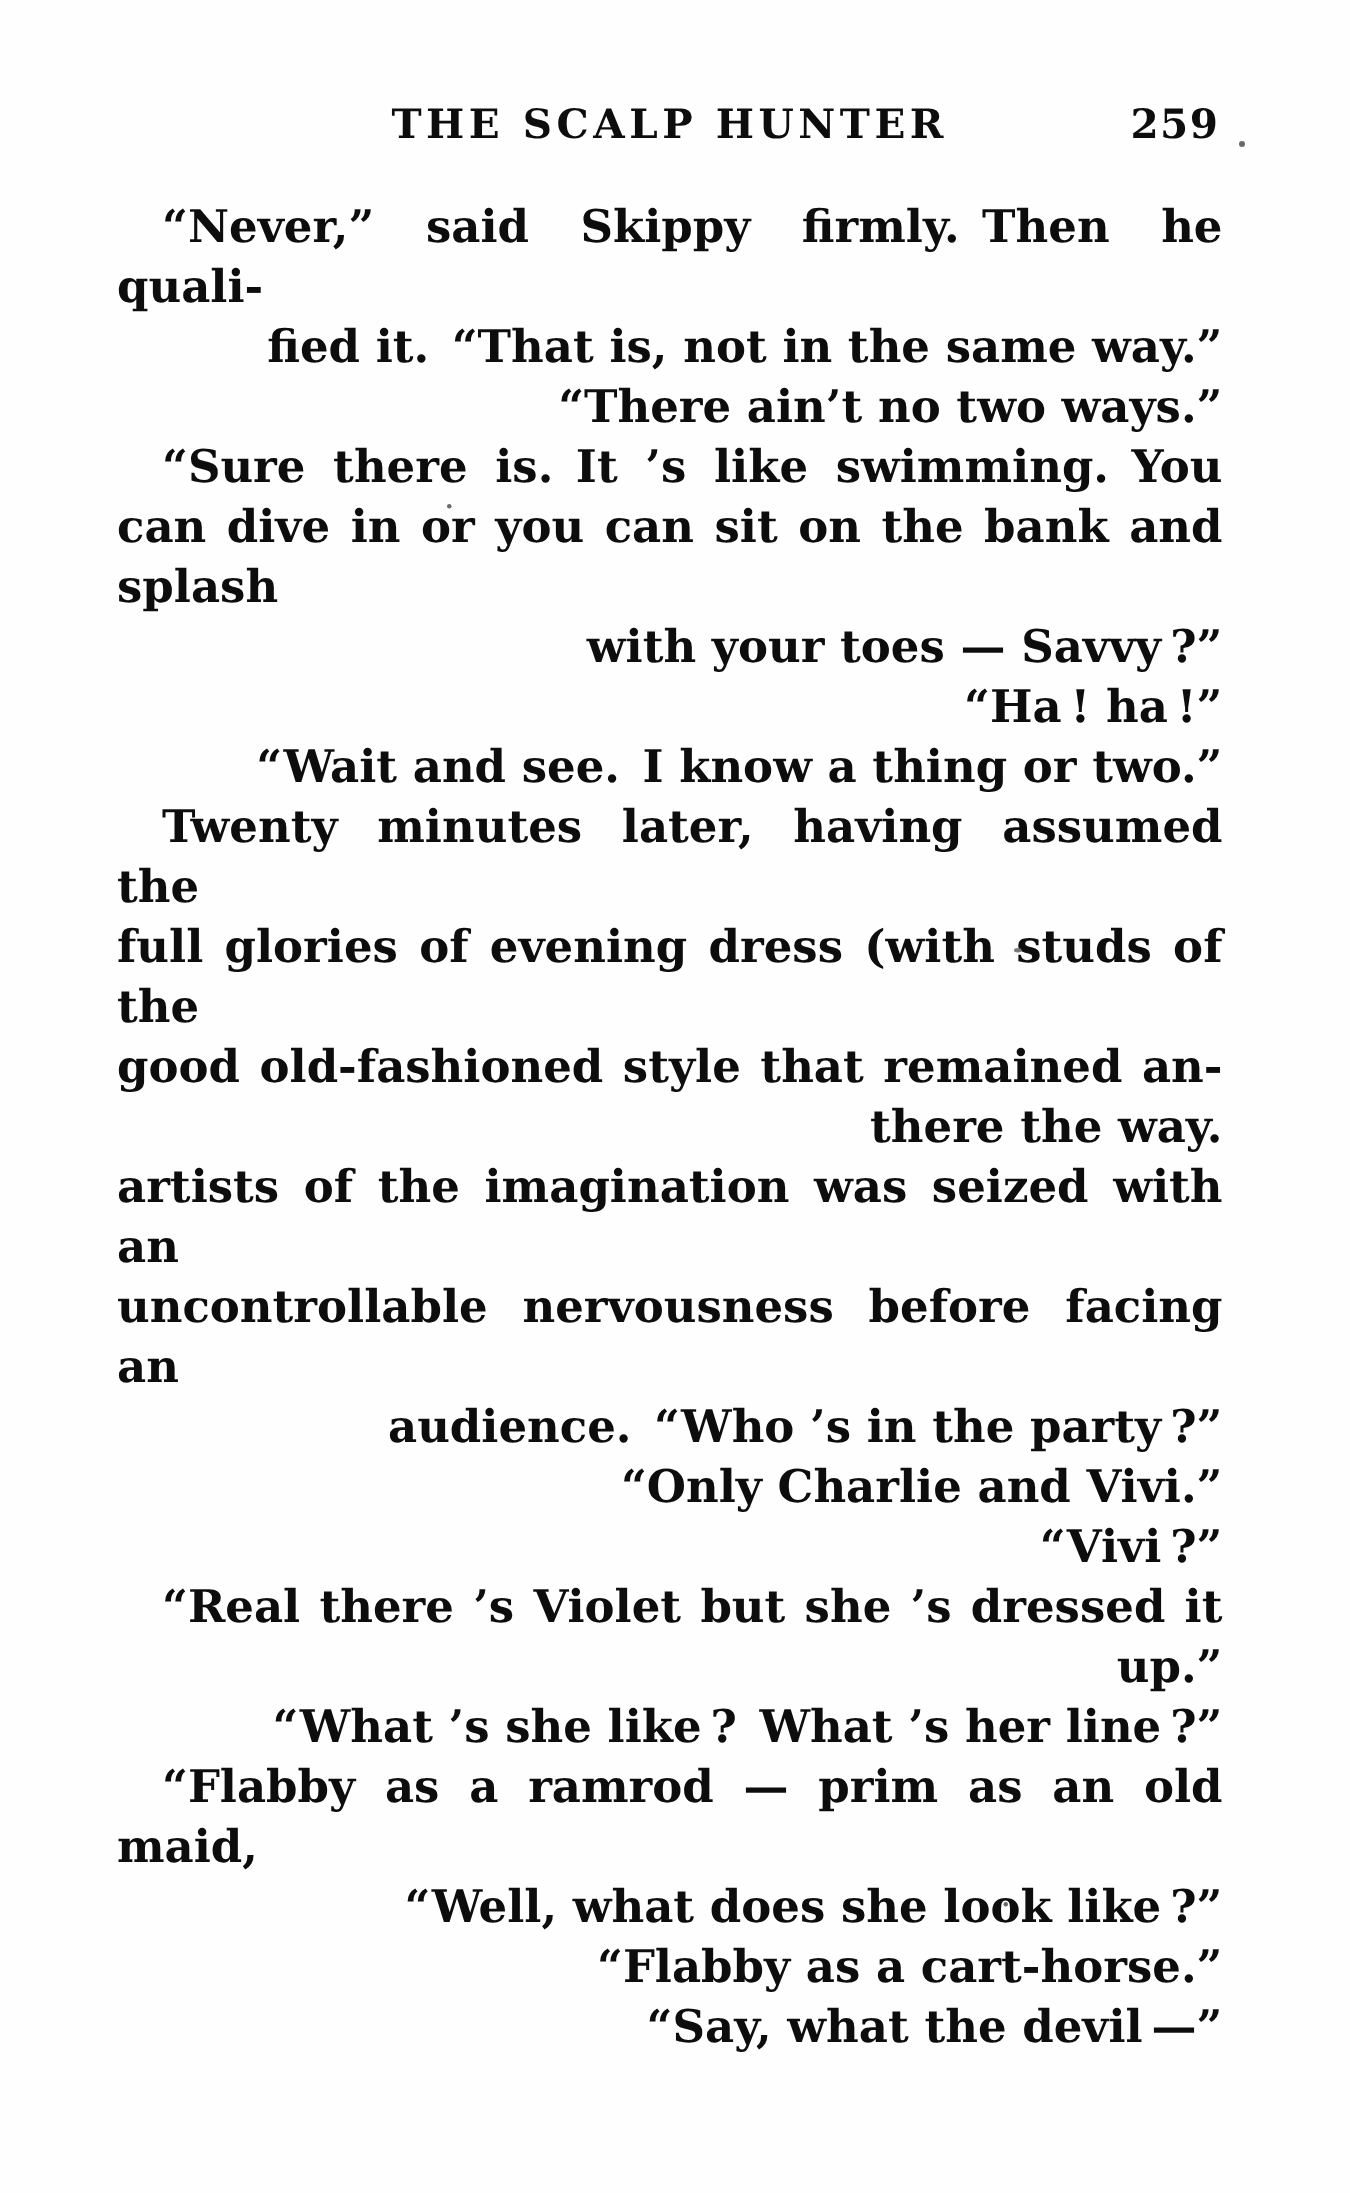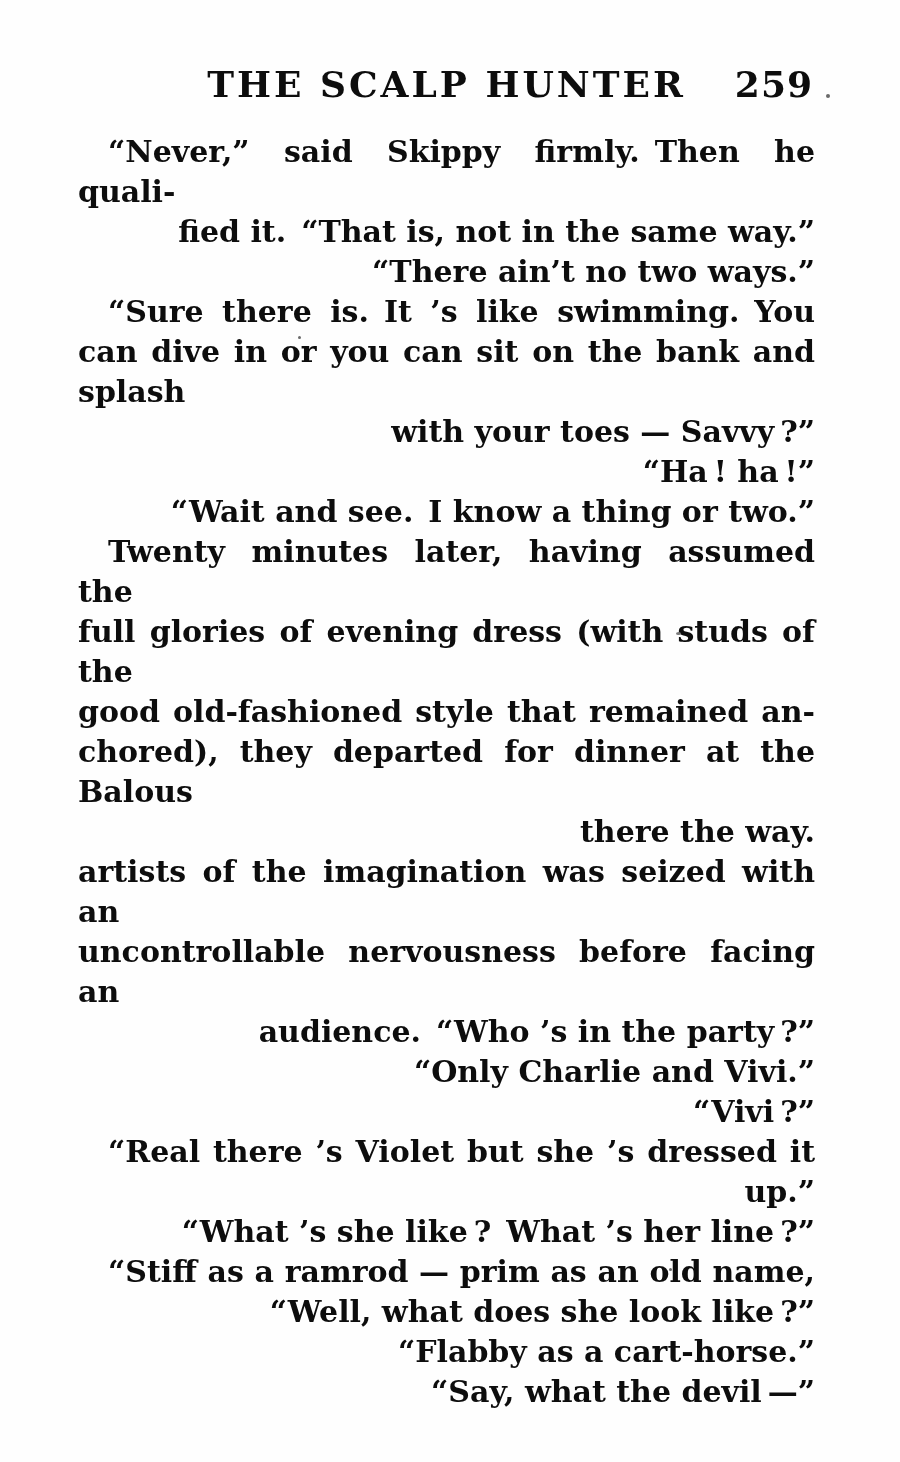--- a/index.html
+++ b/index.html
@@ -14,21 +14,21 @@
     color: #0d0d0d;
     -webkit-font-smoothing: antialiased;
   }
   .header {
     position: absolute;
     top: 67px;
     left: 78px;
     width: 737px;
     height: 34px;
     line-height: 34px;
-    font-size: 36px;
+    font-size: 27px;
   }
   .header .title {
     position: absolute;
     left: 0; right: 0;
     text-align: center;
     letter-spacing: 3px;
     white-space: pre;
   }
   .header .pagenum {
     position: absolute;
@@ -72,31 +72,30 @@
       <div class="line">fied it. “That is, not in the same way.”</div>
       <div class="line indent">“There ain’t no two ways.”</div>
       <div class="line indent justify">“Sure there is. It ’s like swimming. You</div>
       <div class="line justify">can dive in or you can sit on the bank and splash</div>
       <div class="line">with your toes — Savvy ?”</div>
       <div class="line indent">“Ha ! ha !”</div>
       <div class="line indent">“Wait and see. I know a thing or two.”</div>
       <div class="line indent justify">Twenty minutes later, having assumed the</div>
       <div class="line justify">full glories of evening dress (with studs of the</div>
       <div class="line justify">good old-fashioned style that remained an-</div>
-      <div class="line justify">chored), they departed for dinner at the Balous</div>
       <div class="line">there the way.</div>
       <div class="line justify">artists of the imagination was seized with an</div>
       <div class="line justify">uncontrollable nervousness before facing an</div>
       <div class="line">audience. “Who ’s in the party ?”</div>
       <div class="line indent">“Only Charlie and Vivi.”</div>
       <div class="line indent">“Vivi ?”</div>
       <div class="line indent justify">“Real there ’s Violet but she ’s dressed it</div>
       <div class="line">up.”</div>
       <div class="line indent">“What ’s she like ? What ’s her line ?”</div>
-      <div class="line indent justify">“Stiff as a ramrod — prim as an old name,</div>
+      <div class="line indent justify">“Flabby as a ramrod — prim as an old maid,</div>
       <div class="line indent">“Well, what does she look like ?”</div>
       <div class="line indent">“Flabby as a cart-horse.”</div>
       <div class="line indent">“Say, what the devil —”</div>
     </div>
 
   <div class="speck s1"></div>
   <div class="speck s2"></div>
   <div class="speck s3"></div>
   <div class="speck s4"></div>
 

